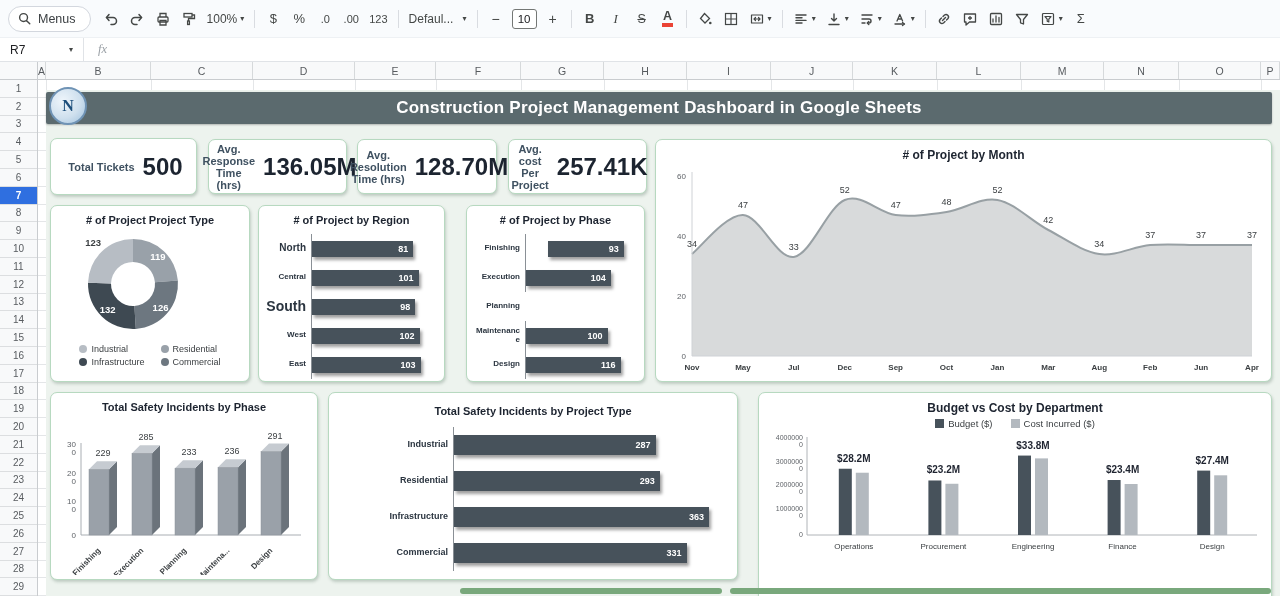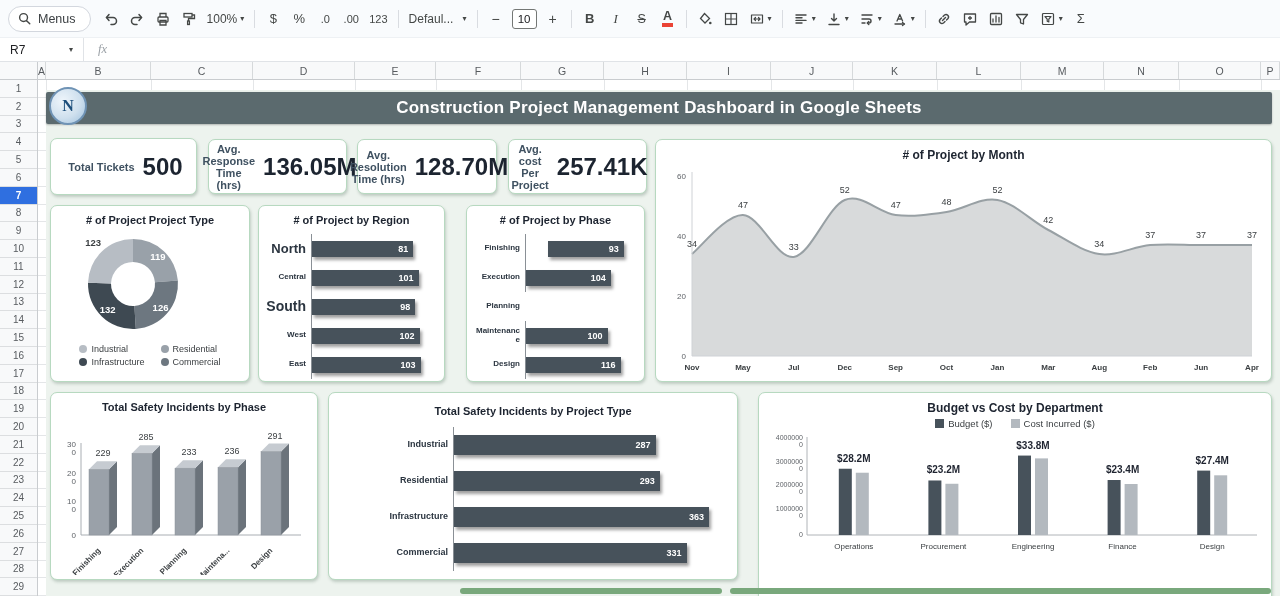--- a/index.html
+++ b/index.html
@@ -396,21 +396,21 @@
           <span class="dot" style="background: rgb(109, 119, 128);"></span>
           <span>Commercial</span>
         </div>
       </div>
   </div>
 
   <div class="card" style="left:212px;top:115px;width:187px;height:177px">
     <div class="chart-title"># of Project  by Region</div>
     <div class="hbars" id="region-host">
         <div class="hrow" style="height: 29px;">
-          <div class="hlabel" style="width: 46px; font-size: 13px;">North</div>
+          <div class="hlabel" style="width: 46px; font-size: 10px;">North</div>
           <div class="htrack">
             <div class="hbar" style="width: 87.2727%; height: 16px;">
               <span>81</span>
             </div>
           </div>
         </div>
         <div class="hrow" style="height: 29px;">
           <div class="hlabel" style="width: 46px; font-size: 8px;">Central</div>
           <div class="htrack">
             <div class="hbar" style="width: 91.8182%; height: 16px; padding-left: 26px;">

